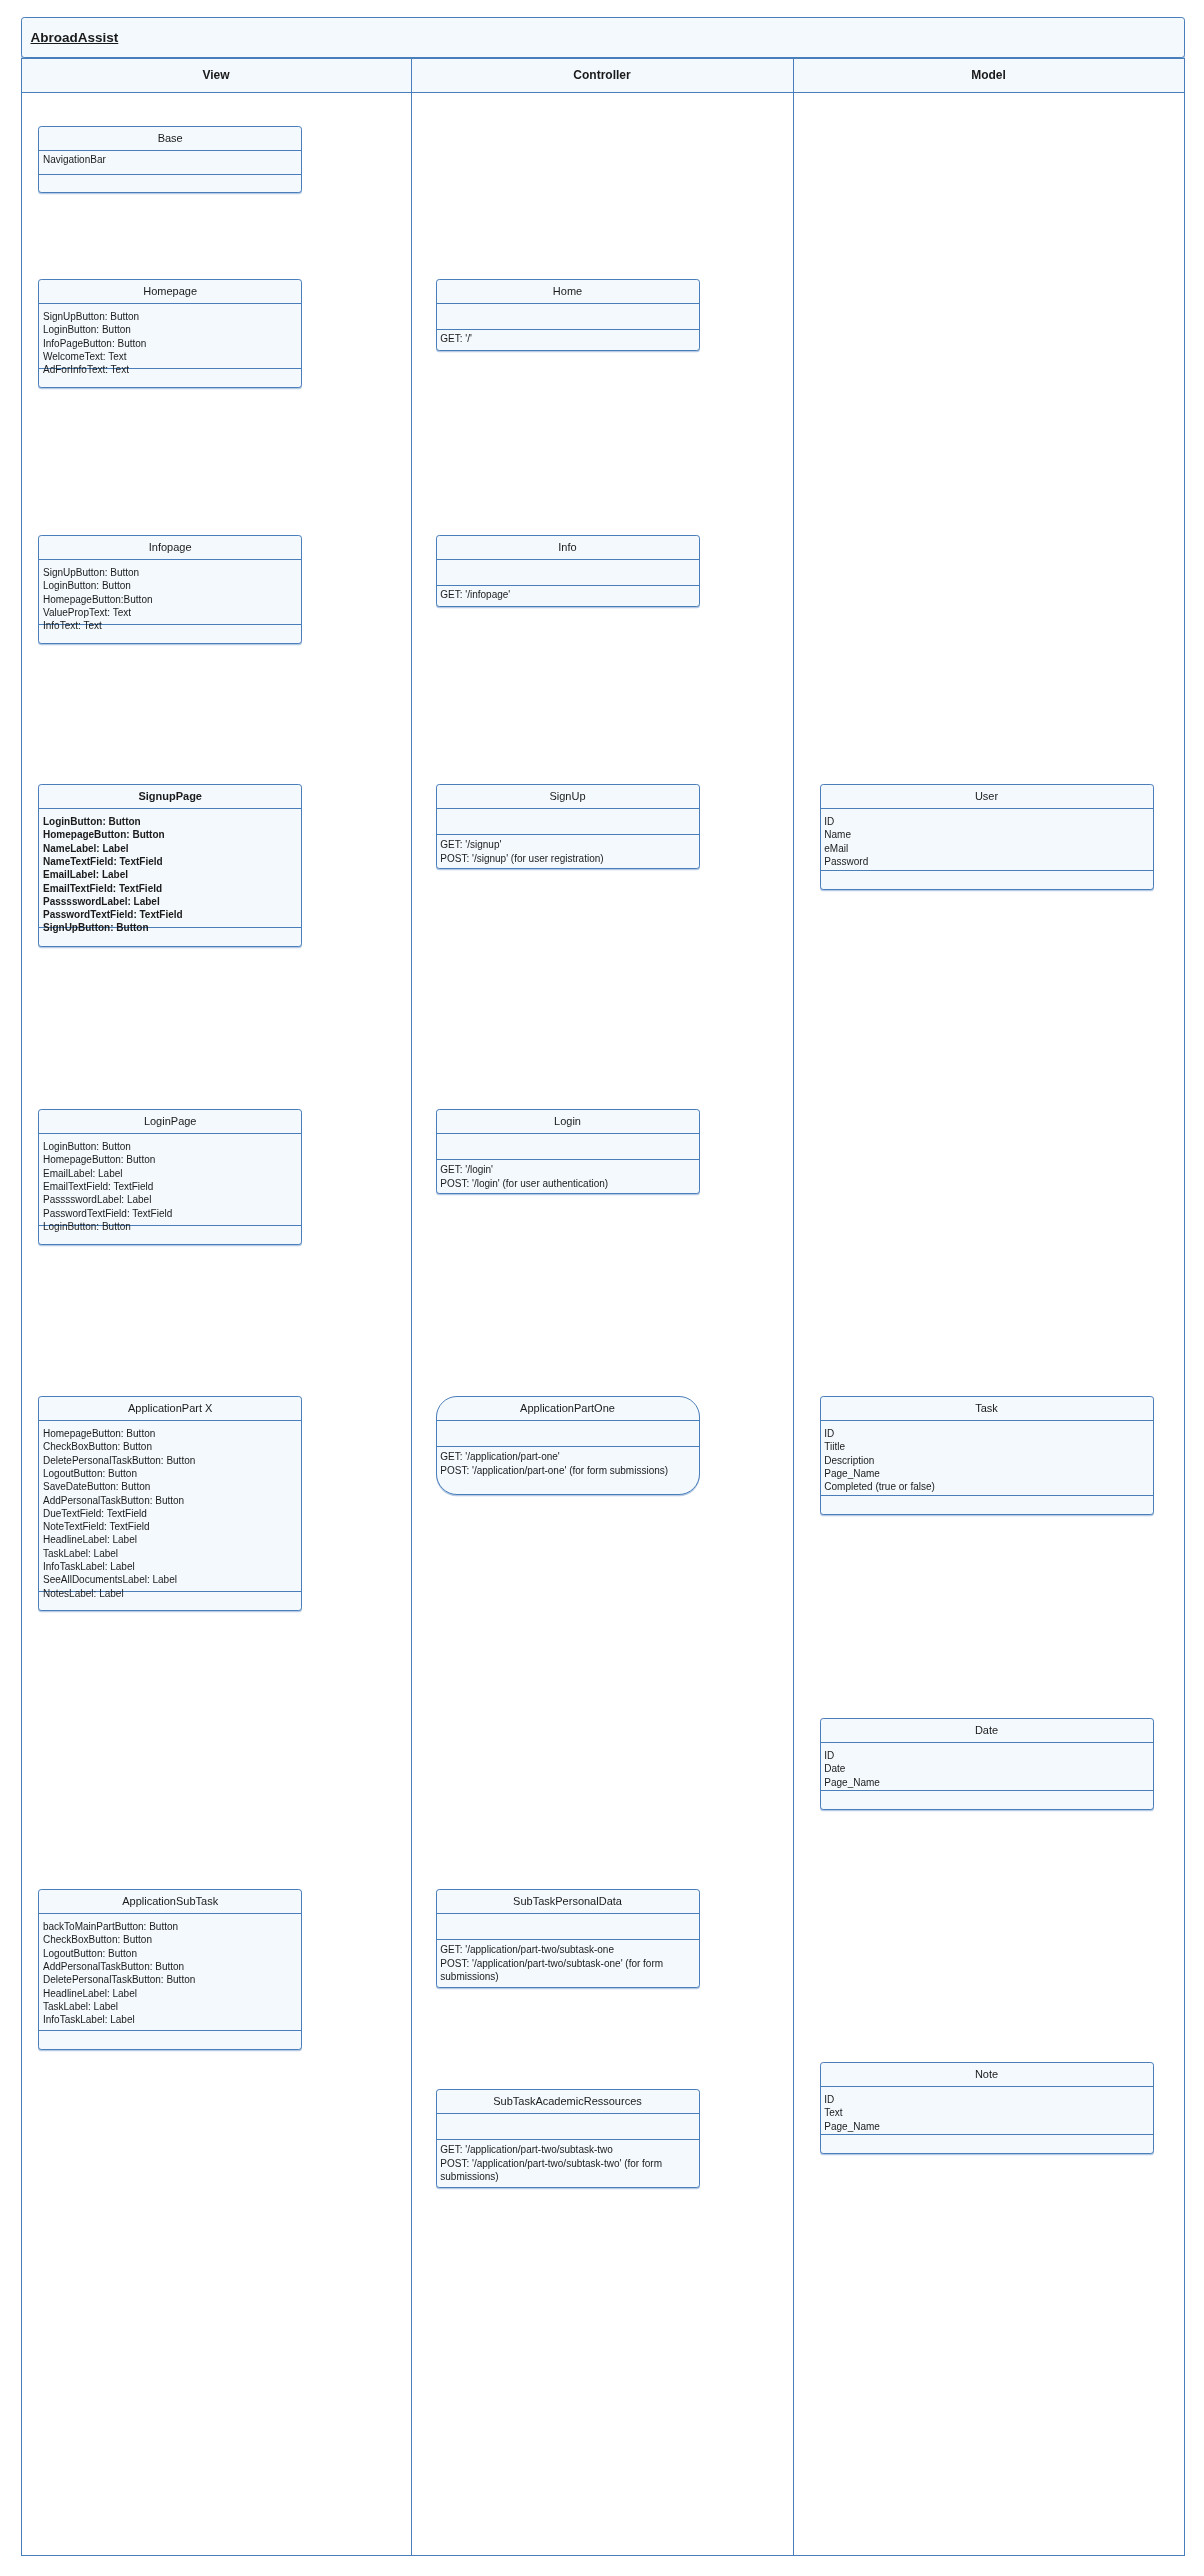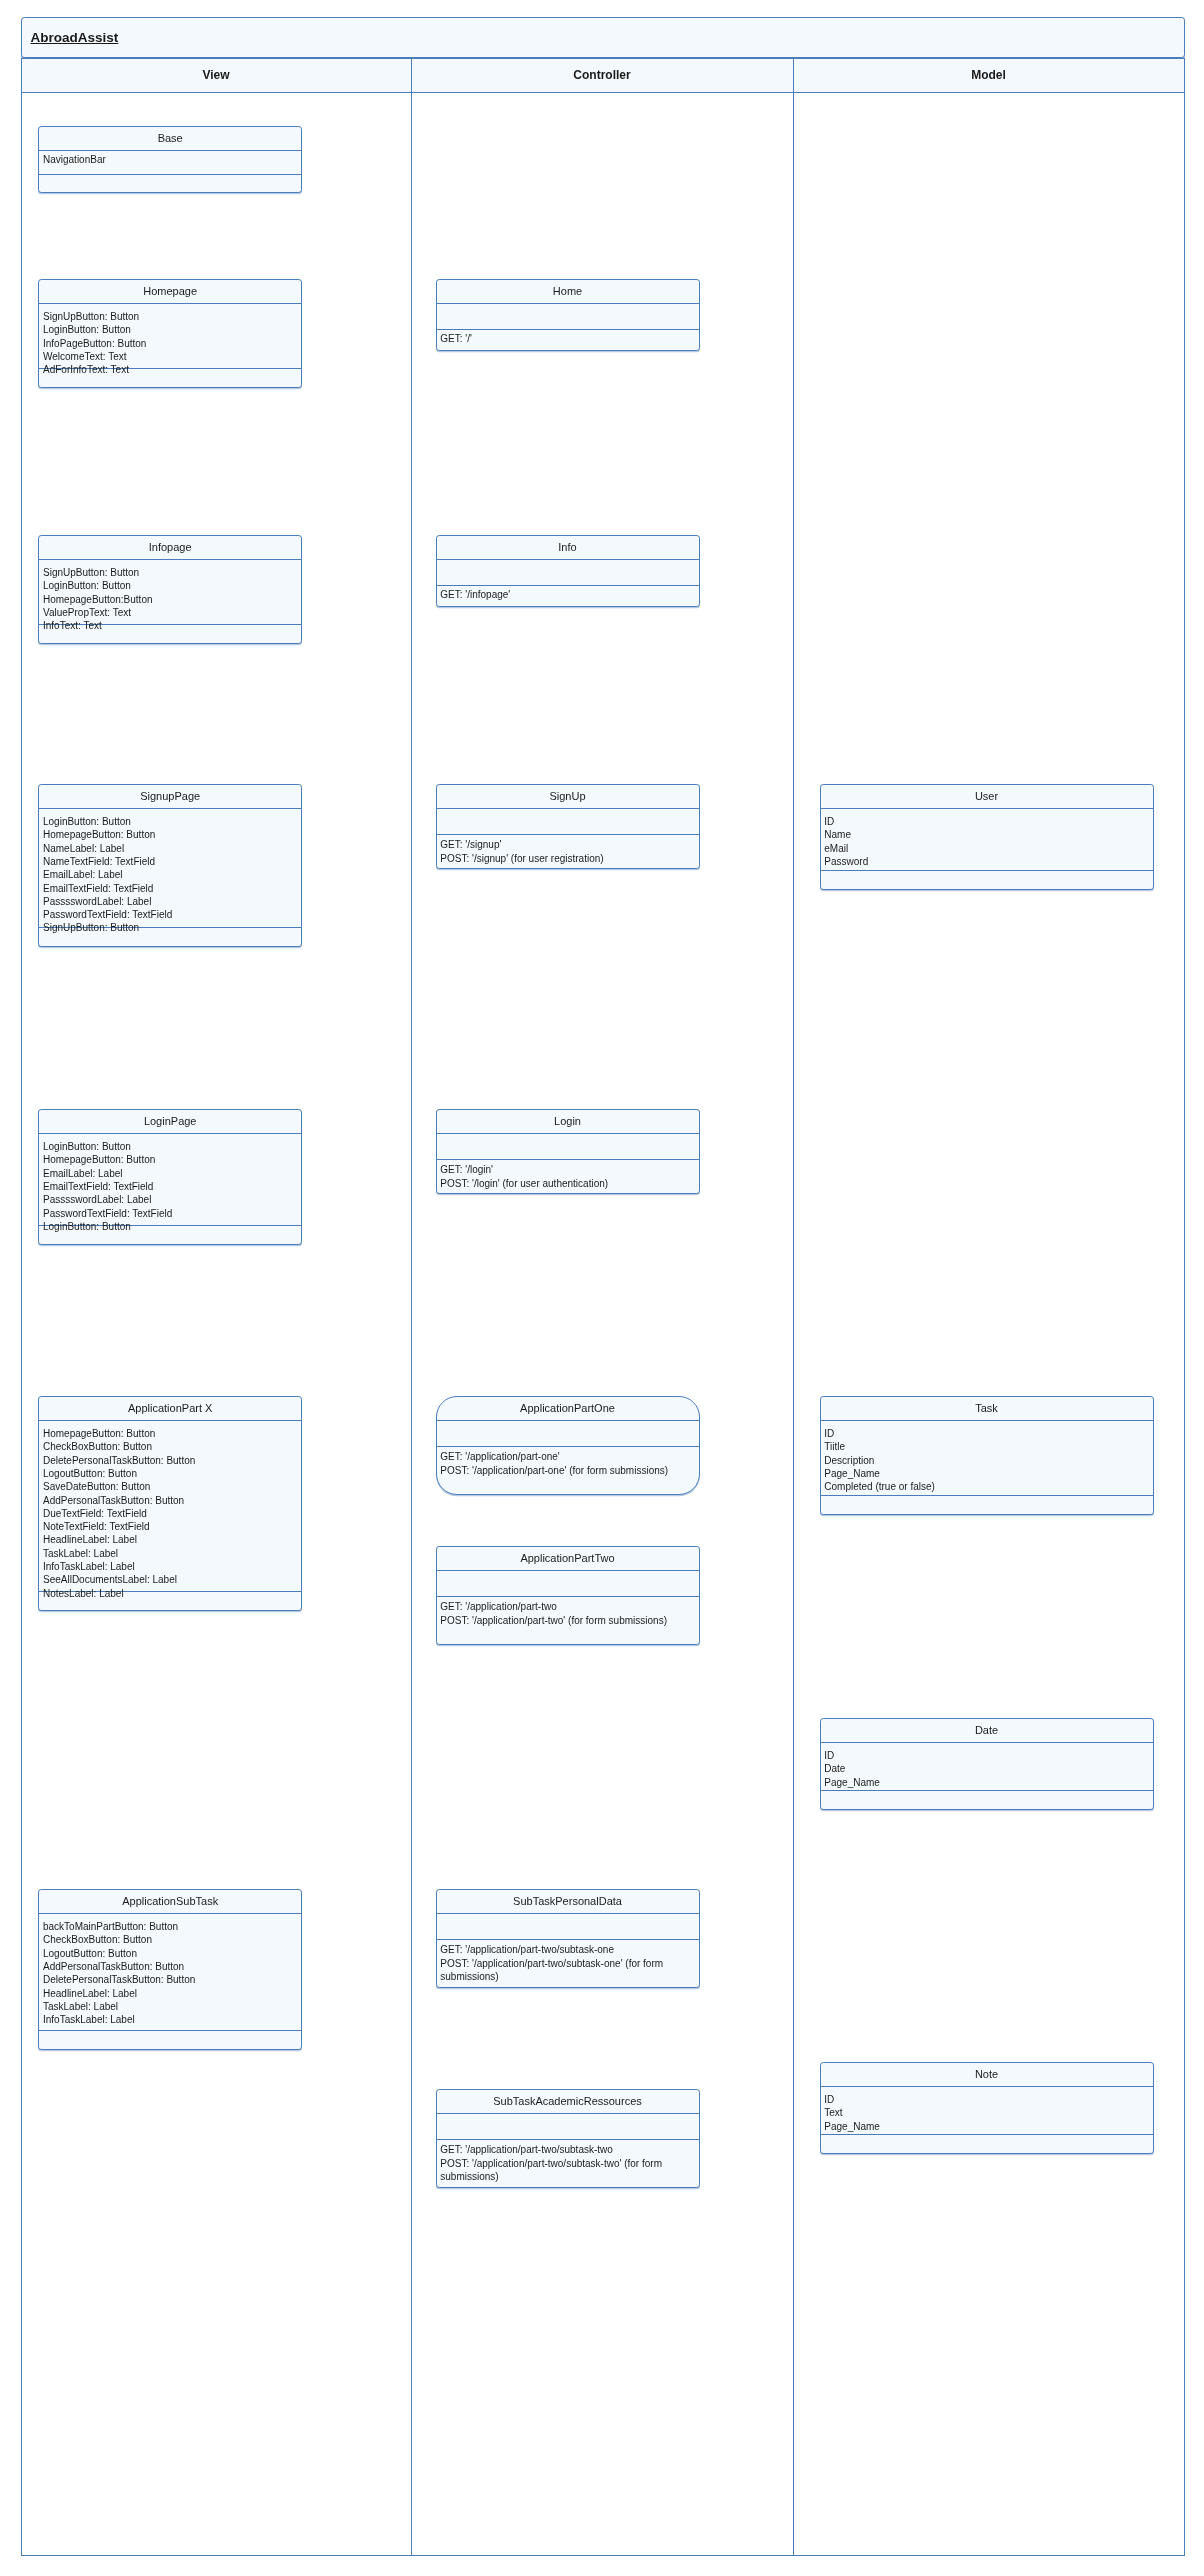--- a/index.html
+++ b/index.html
@@ -179,21 +179,21 @@
             <div class="uml-attrs" style="height:65px;">
               <div>SignUpButton: Button</div>
               <div>LoginButton: Button</div>
               <div>HomepageButton:Button</div>
               <div>ValuePropText: Text</div>
               <div>InfoText: Text</div>
             </div>
             <div class="uml-ops" style="height:18.6px;"></div>
           </div>
 
-          <div class="uml" style="left:16.7px; top:691px; width:264px; height:163px;">
+          <div class="uml" style="left:16.7px; top:691px; width:264px; height:163px;font-weight:bold;">
             <div class="uml-name">SignupPage</div>
             <div class="uml-attrs" style="height:119px;">
               <div>LoginButton: Button</div>
               <div>HomepageButton: Button</div>
               <div>NameLabel: Label</div>
               <div>NameTextField: TextField</div>
               <div>EmailLabel: Label</div>
               <div>EmailTextField: TextField</div>
               <div>PasssswordLabel: Label</div>
               <div>PasswordTextField: TextField</div>
@@ -296,28 +296,20 @@
 
           <div class="uml" style="left:24px; top:1303px; width:264px; height:99px;border-radius:21px;">
             <div class="uml-name">ApplicationPartOne</div>
             <div class="uml-attrs" style="height:26px;"></div>
             <div class="uml-ops" style="height:47px; padding-top:3.8px;">
               <div>GET: '/application/part-one'</div>
               <div>POST: '/application/part-one' (for form submissions)</div>
             </div>
           </div>
 
-          <div class="uml" style="left:24px; top:1453px; width:264px; height:99px;">
-            <div class="uml-name">ApplicationPartTwo</div>
-            <div class="uml-attrs" style="height:26px;"></div>
-            <div class="uml-ops" style="height:47px; padding-top:3.8px;">
-              <div>GET: '/application/part-two</div>
-              <div>POST: '/application/part-two' (for form submissions)</div>
-            </div>
-          </div>
 
           <div class="uml" style="left:24px; top:1796px; width:264px; height:99px;">
             <div class="uml-name">SubTaskPersonalData</div>
             <div class="uml-attrs" style="height:26px;"></div>
             <div class="uml-ops" style="height:47px; padding-top:3.8px;">
               <div>GET: '/application/part-two/subtask-one</div>
               <div>POST: '/application/part-two/subtask-one' (for form submissions)</div>
             </div>
           </div>
 

